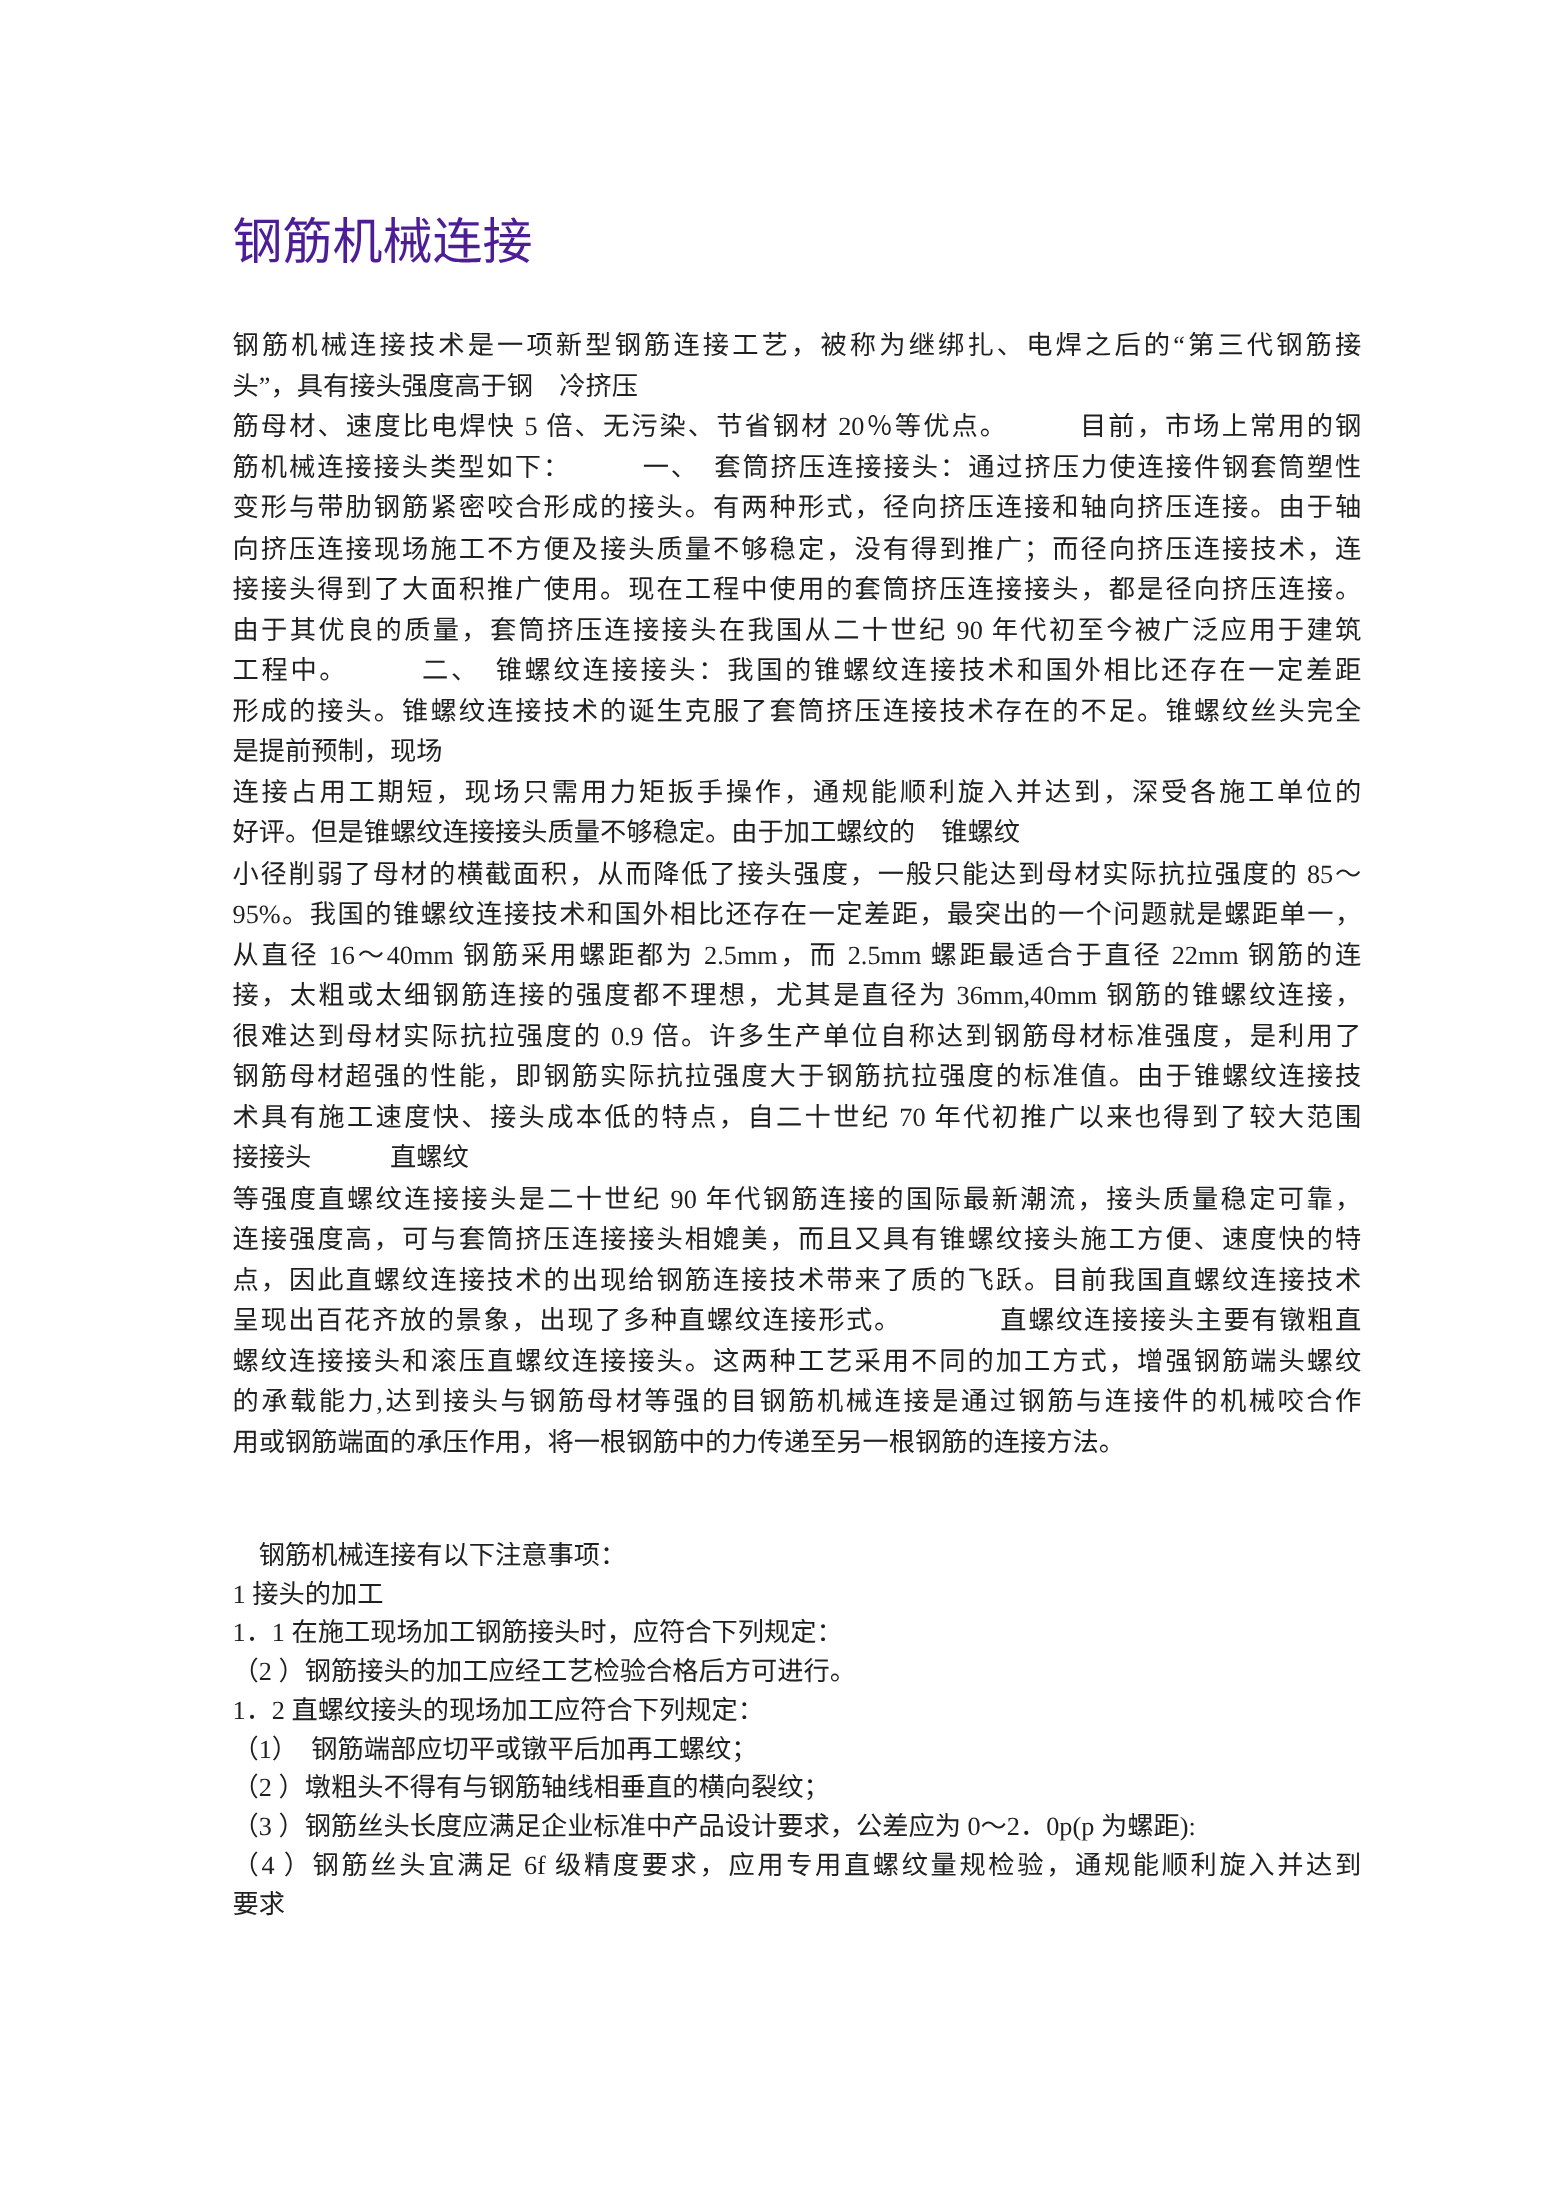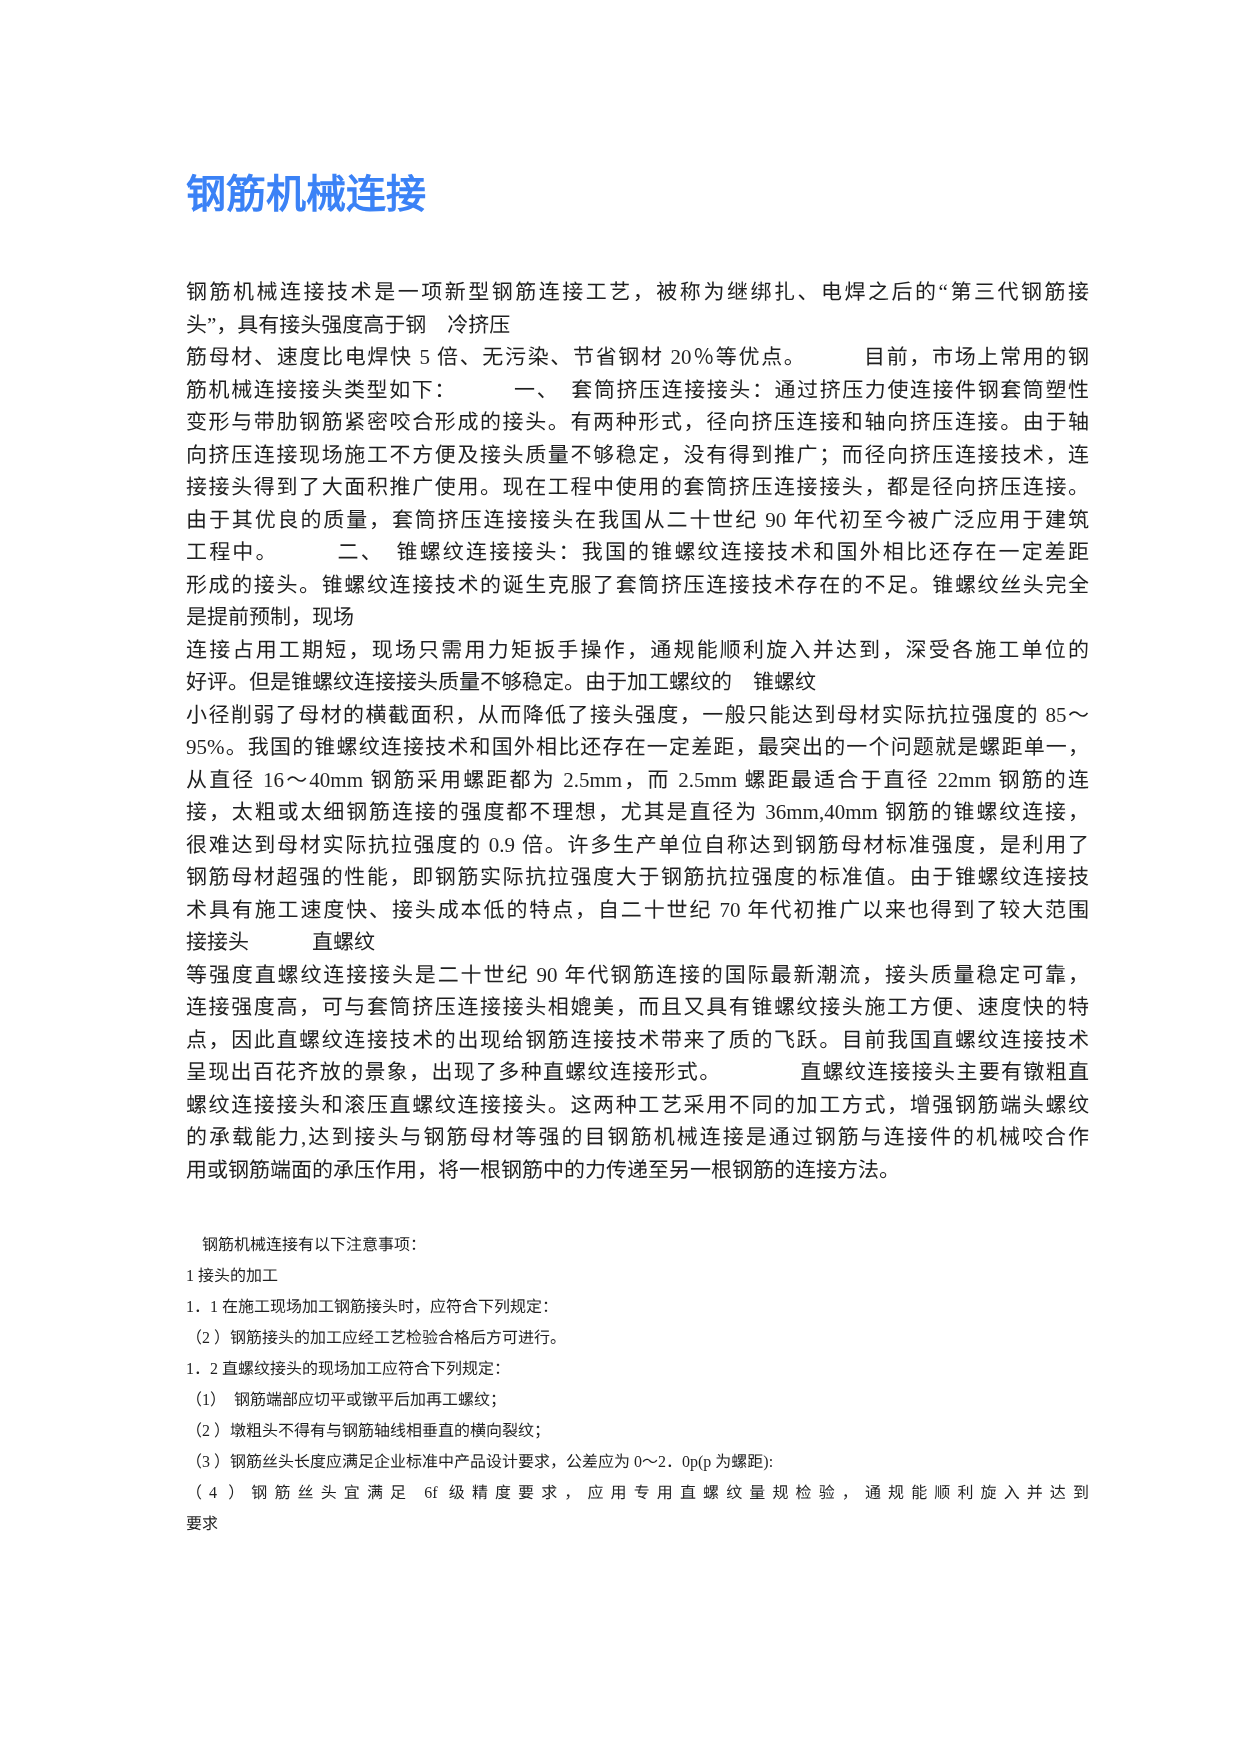--- a/index.html
+++ b/index.html
@@ -14,46 +14,46 @@
     background: #ffffff;
     overflow: hidden;
     font-family: "Liberation Serif", "DejaVu Serif", serif;
     color: #1f1f1f;
   }
   .doc-title {
     position: absolute;
     left: 186px;
     top: 172px;
     font-family: "Liberation Sans", "DejaVu Sans", sans-serif;
-    font-weight: bold;
+    font-weight: normal;
     font-size: 40px;
     line-height: 1.1;
-    color: #3b82f6;
+    color: #4c1d95;
     letter-spacing: 0;
     white-space: pre;
   }
   .body-par {
     position: absolute;
     left: 186px;
-    top: 276px;
+    top: 260px;
     width: 903px;
     font-size: 21px;
   }
   .body-par .line {
     line-height: 32.5px;
     height: 32.5px;
     overflow: hidden;
     white-space: pre-wrap;
   }
   .notes {
     position: absolute;
     left: 186px;
     top: 1229px;
     width: 903px;
-    font-size: 16px;
+    font-size: 21px;
   }
   .notes .line {
     line-height: 31px;
     height: 31px;
     overflow: hidden;
     white-space: pre-wrap;
   }
   .line.j {
     text-align: justify;
     text-align-last: justify;

